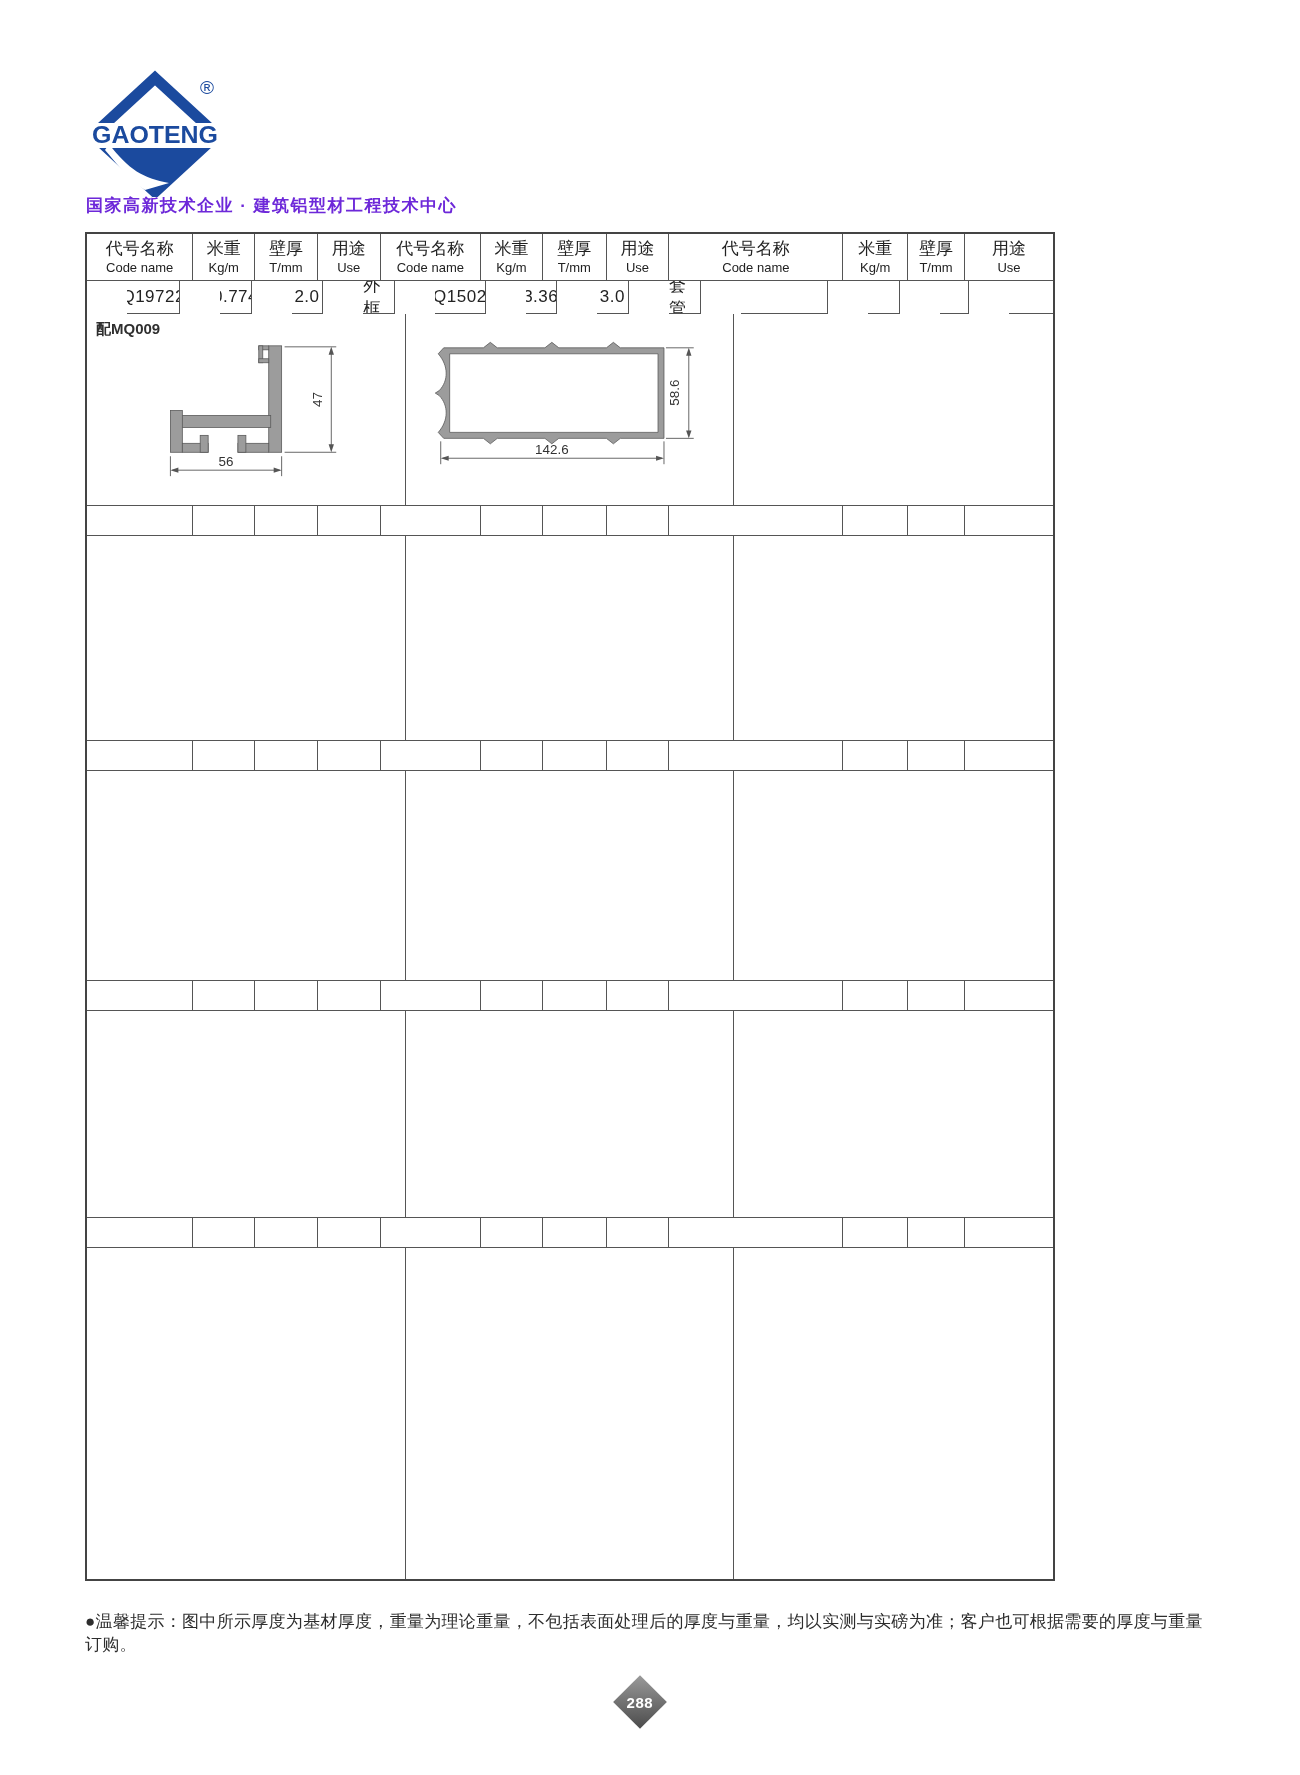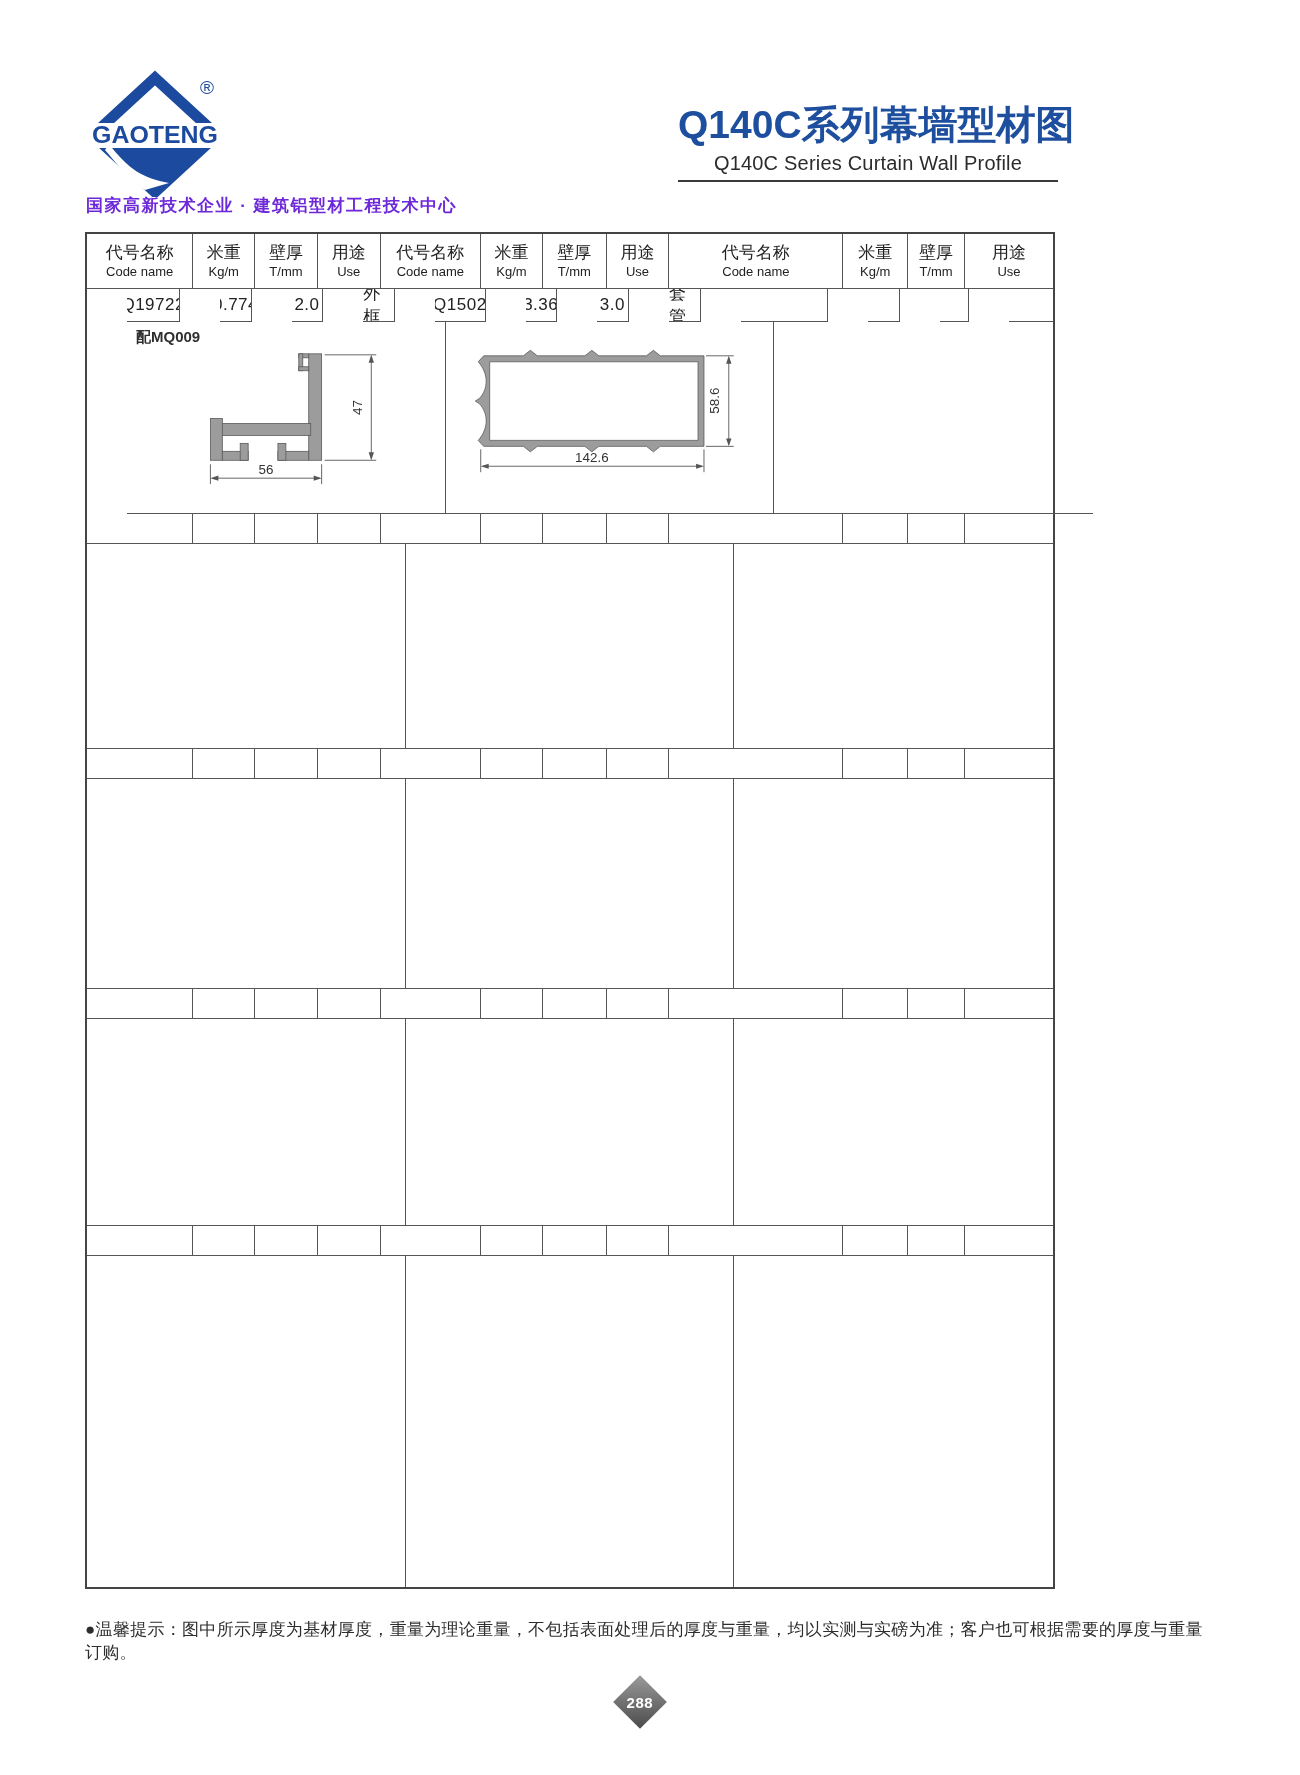--- a/index.html
+++ b/index.html
@@ -18,23 +18,23 @@
   .title-rule{height:2px;background:#3a3a3a;margin-top:5px;}
 
   
   .tbl{width:970px;margin-left:85px;border:2px solid #444;box-sizing:border-box;}
   .row{display:flex;width:100%;}
   .cell{box-sizing:border-box;border-right:1px solid #555;border-bottom:1px solid #555;
         display:flex;flex-direction:column;align-items:center;justify-content:center;
         overflow:hidden;position:relative;}
   .row .cell:last-child{border-right:none;}
   .row:last-child .cell{border-bottom:none;}
-  .r-header{height:55px;border-radius:18px;}
+  .r-header{height:47px;border-radius:18px;}
   .r-data{height:33px;}
-  .r-draw{height:192px;padding-left:40px;}
+  .r-draw{height:192px;}
   .r-band{height:30px;}
   .r-big1{height:205px;}
   .r-big2{height:210px;}
   .r-big3{height:207px;}
   .r-big4{height:331px;}
   .c1{width:11.0%;} .c2{width:6.4%;} .c3{width:6.5%;} .c4{width:6.5%;}
   .c5{width:10.4%;} .c6{width:6.4%;} .c7{width:6.6%;} .c8{width:6.5%;}
   .c9{width:18.0%;} .c10{width:6.7%;} .c11{width:5.9%;} .c12{width:9.1%;}
   .d1{width:33%;} .d2{width:34%;} .d3{width:33%;}
   .hcell{font-size:17px;color:#222;line-height:1.3;}
@@ -62,25 +62,20 @@
     <polygon points="10,87 70,140 130,87" fill="#1b4a9e"></polygon>
     <path d="M24,92 C44,118 58,126 84,131 L60,138 C44,128 32,112 20,98 Z" fill="#ffffff"></path>
     <rect x="0" y="71" width="140" height="25" fill="#ffffff"></rect>
     <text x="70" y="91" text-anchor="middle" font-size="23" font-weight="bold" fill="#1b4a9e" textLength="126" lengthAdjust="spacingAndGlyphs">GAOTENG</text>
     <text x="122" y="42" text-anchor="middle" font-size="19" fill="#1b4a9e">®</text>
   </svg>
 
 
   <div class="tagline">国家高新技术企业 · 建筑铝型材工程技术中心</div>
 
-  <div class="title-block">
-    <div class="title-cn">Q140C系列幕墙型材图</div>
-    <div class="title-en">Q140C Series Curtain Wall Profile</div>
-    <div class="title-rule"></div>
-  </div>
 </div>
 
 <div class="tbl">
 
   <div class="row r-header">
     <div class="cell hcell c1">
         <span>代号名称</span>
         <span class="en">Code name</span>
       </div>
     <div class="cell hcell c2">

